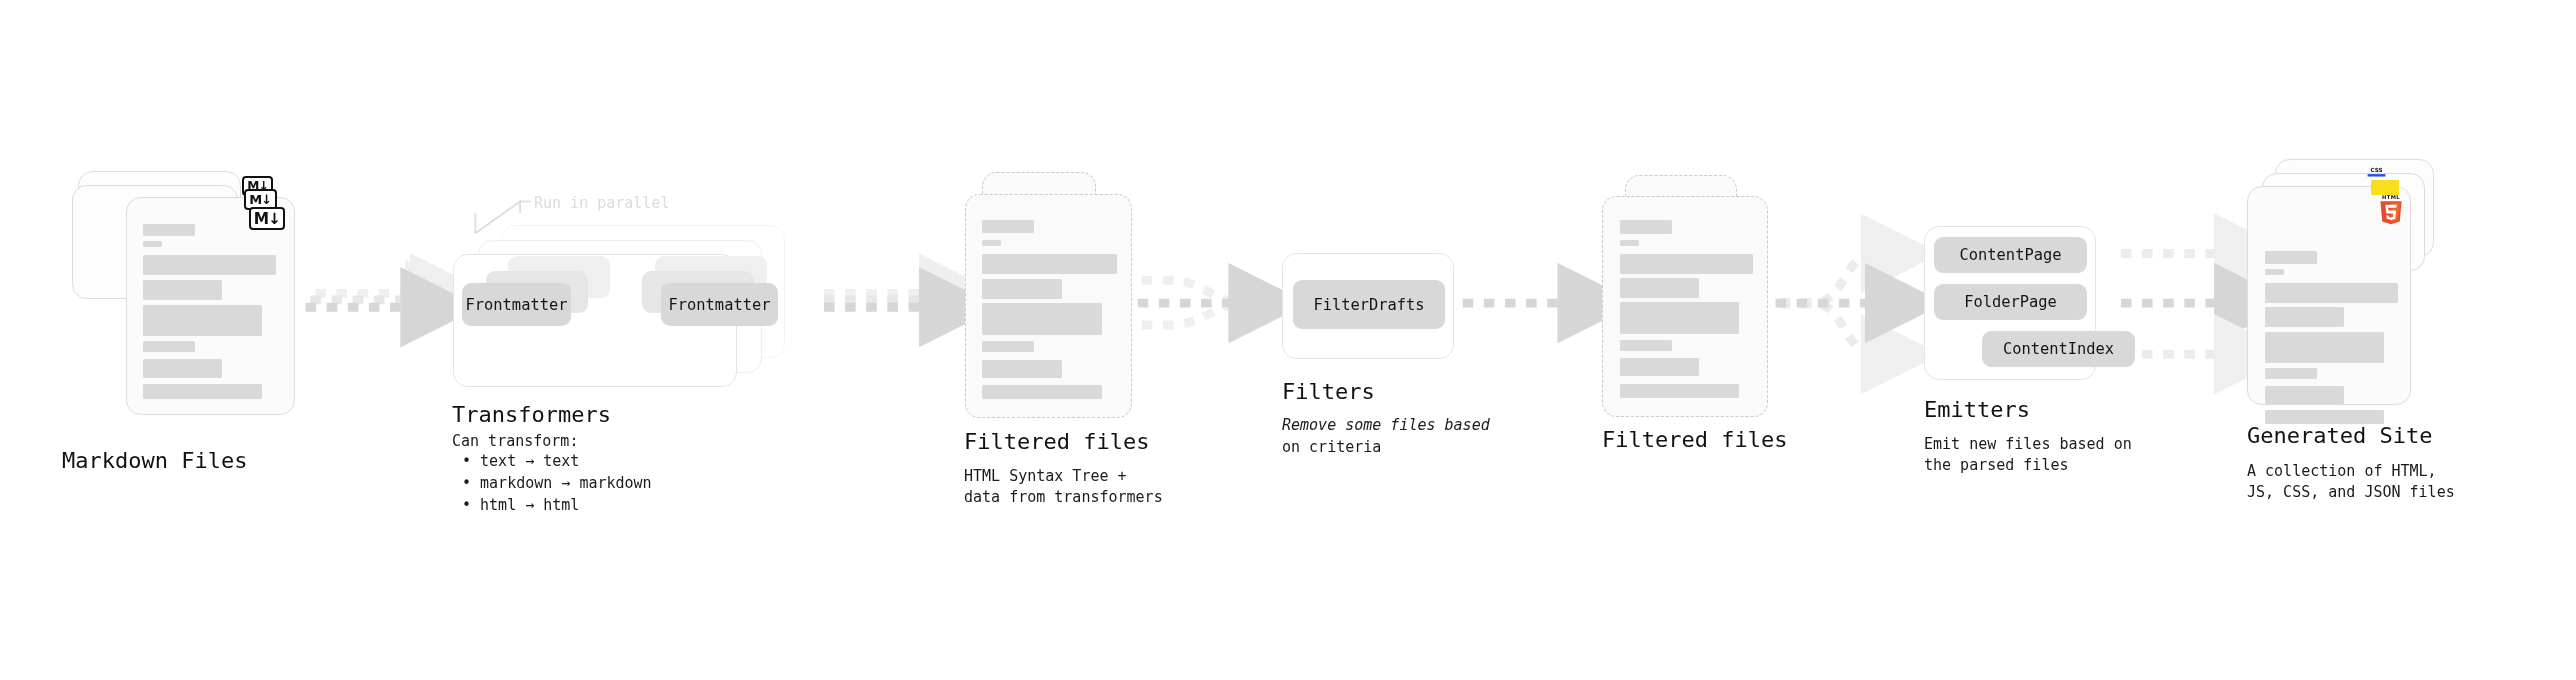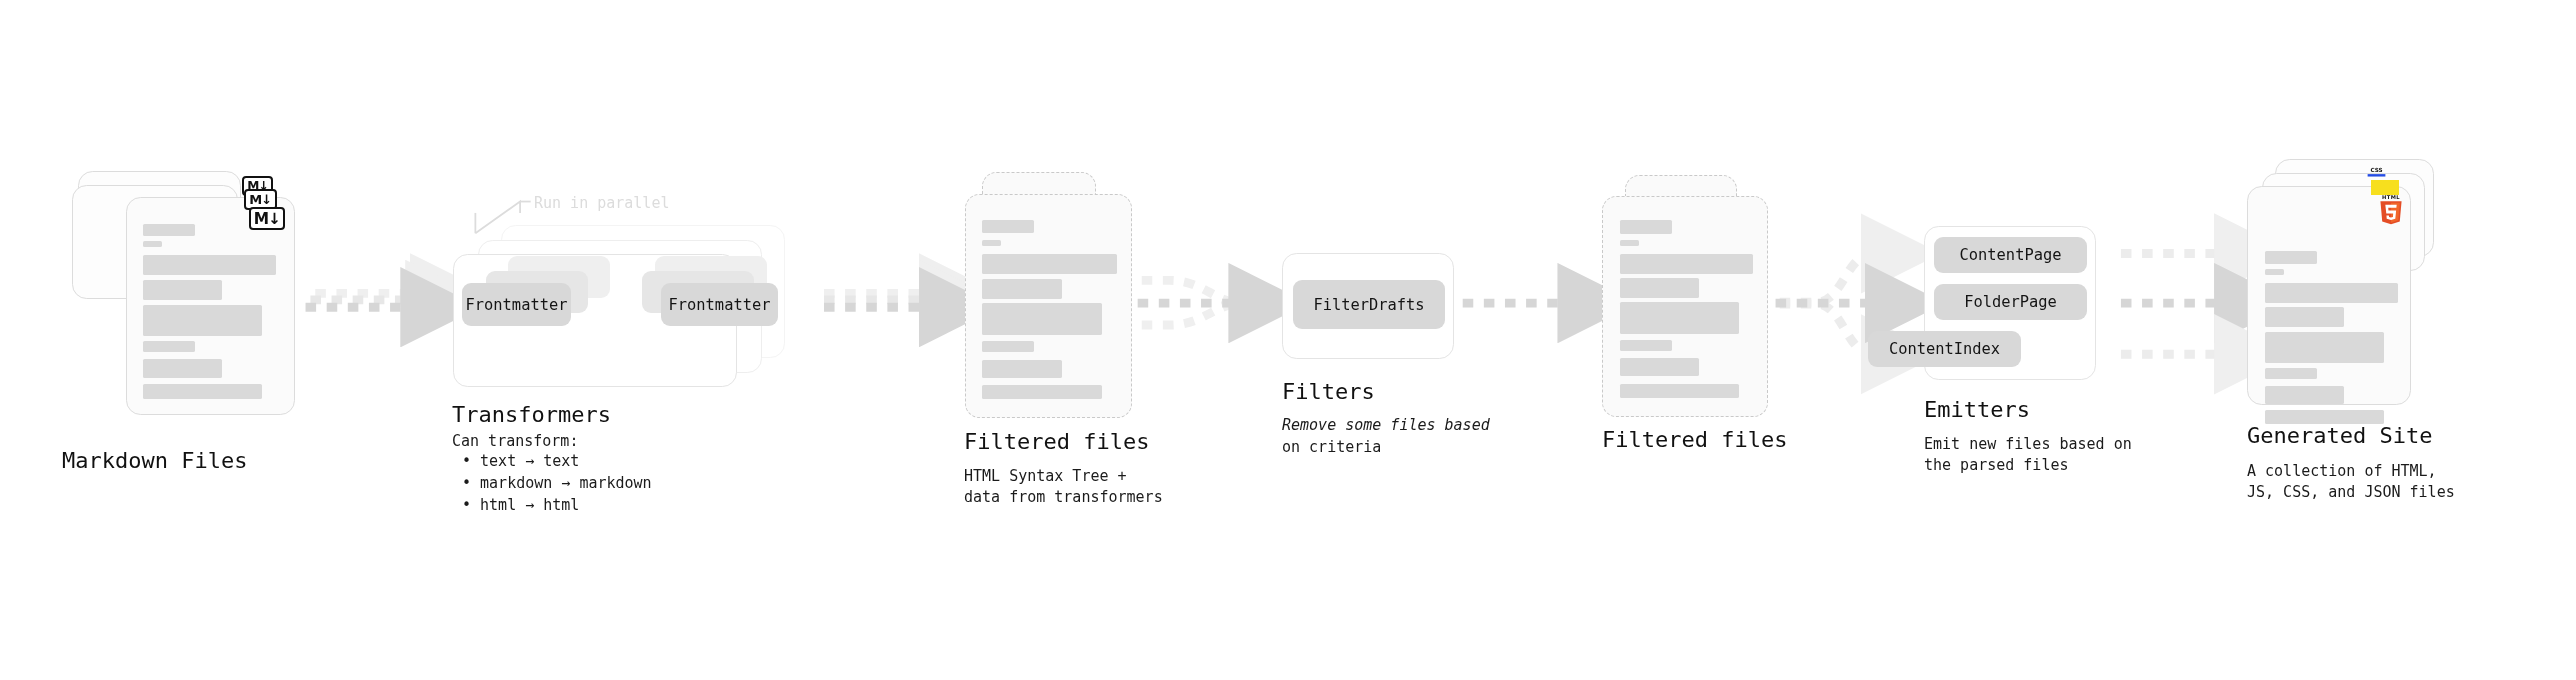--- a/index.html
+++ b/index.html
@@ -231,21 +231,21 @@
       <div class="bar" style="left:1620px;top:384px;width:119px;height:14px;"></div>
     </div>
 
     <div class="caption-title" style="left:1602px;top:427px;text-align:center;">Filtered files</div>
   </div>
 
   <div>
     <div class="groupbox" style="left:1924px;top:226px;width:172px;height:154px;"></div>
     <div class="chip" style="left:1934px;top:237px;width:153px;height:36px;">ContentPage</div>
     <div class="chip" style="left:1934px;top:284px;width:153px;height:36px;">FolderPage</div>
-    <div class="chip" style="left:1868px;top:331px;width:153px;height:36px;">ContentIndex</div>
+    <div class="chip" style="left:1982px;top:331px;width:153px;height:36px;">ContentIndex</div>
 
     <div class="caption-title" style="left:1924px;top:397px;">Emitters</div>
     <div class="caption-sub" style="left:1924px;top:433px;">Emit new files based on</div>
     <div class="caption-sub" style="left:1924px;top:454px;">the parsed files</div>
   </div>
 
   <div>
     <div class="doccard ghost" style="left:2275px;top:159px;width:159px;height:98px;"></div>
     <div class="doccard ghost" style="left:2262px;top:173px;width:163px;height:98px;"></div>
     <div class="doccard" style="left:2247px;top:186px;width:164px;height:219px;"></div>

